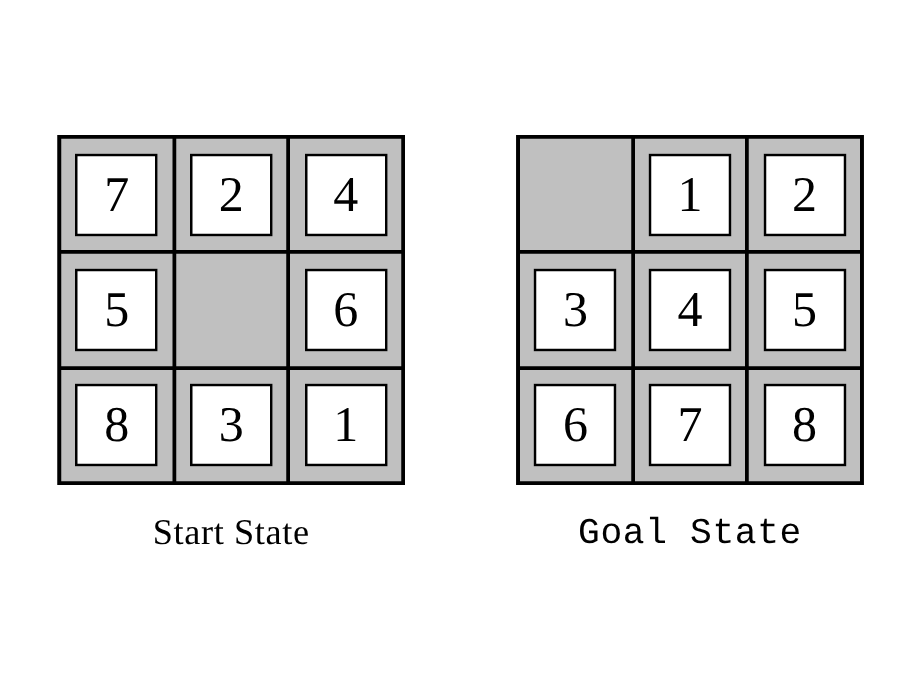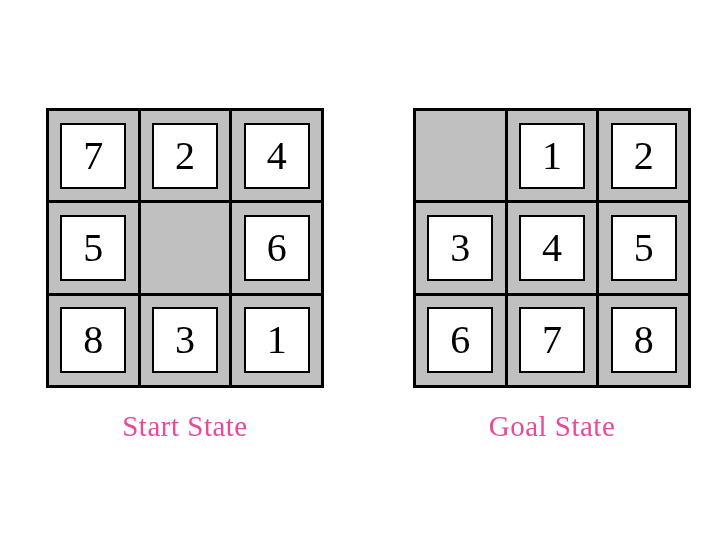--- a/index.html
+++ b/index.html
@@ -51,25 +51,25 @@
   }
   .tile.empty {
     visibility: hidden;
   }
   .puzzle-label {
     position: absolute;
     top: 410px;
     width: 278px;
     text-align: center;
     font-size: 29px;
-    color: #ec4899;
+    color: #000000;
     letter-spacing: 0.5px;
   }
   .label-start { left: 46px; }
-  .label-goal  { left: 413px; }
+  .label-goal  { left: 413px; font-family: Liberation Mono, monospace; }
 </style>
 </head>
 <body>
 
 <div class="puzzle puzzle-start">
   <div class="puzzle-grid">
     <div class="cell">
         <div class="tile">7</div>
       </div>
     <div class="cell">

